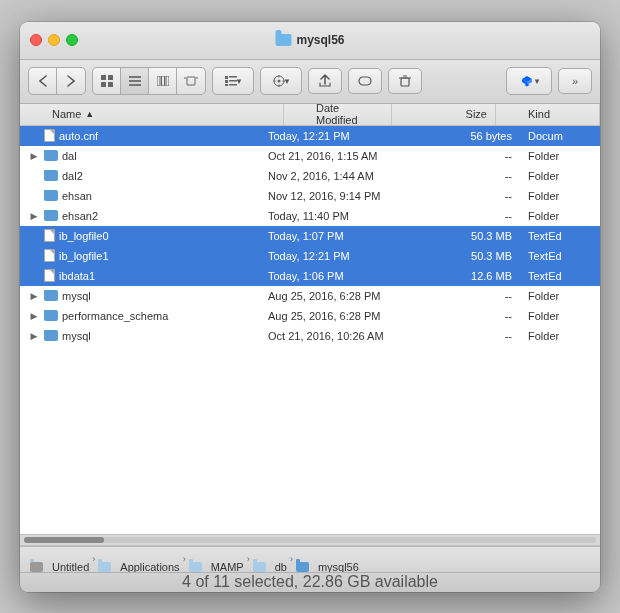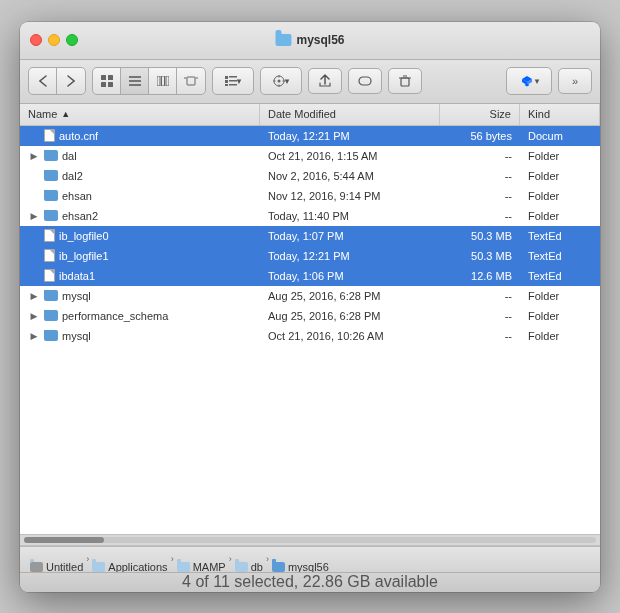--- a/index.html
+++ b/index.html
@@ -133,20 +133,21 @@
     .col-header {
       font-size: 11px;
       color: #333;
       font-weight: 500;
       padding: 0 8px;
       height: 100%;
       display: flex;
       align-items: center;
       border-right: 1px solid #c8c8c8;
       cursor: pointer;
+      margin-left: 24px;
     }
     .col-header.name { width: 240px; }
     .col-header.date { flex: 1; }
     .col-header.size { width: 80px; justify-content: flex-end; }
     .col-header.kind { width: 80px; }
     .sort-arrow { margin-left: 4px; font-size: 9px; }
     
     .file-list {
       flex: 1;
       overflow-y: auto;
@@ -256,21 +257,21 @@
       border-top: 1px solid #b8b8b8;
       display: flex;
       align-items: center;
       padding: 0 10px;
       gap: 3px;
       flex-shrink: 0;
     }
     .bc-item {
       display: flex;
       align-items: center;
-      gap: 3px;
+      gap: 9px;
       font-size: 11px;
       color: #333;
       cursor: pointer;
       margin-top: 16px;
     }
     .bc-arrow {
       font-size: 9px;
       color: #666;
     }
     .bc-folder-icon {
@@ -472,21 +473,21 @@
         <div class="cell kind">Folder</div>
       </div>
       <div class="file-row">
         <div class="cell name">
           <span class="expand-arrow"></span>
           <span>
             <div class="icon-folder blue"></div>
           </span>
           <span>dal2</span>
         </div>
-        <div class="cell date">Nov 2, 2016, 5:44 AM</div>
+        <div class="cell date">Nov 2, 2016, 1:44 AM</div>
         <div class="cell size">--</div>
         <div class="cell kind">Folder</div>
       </div>
       <div class="file-row">
         <div class="cell name">
           <span class="expand-arrow"></span>
           <span>
             <div class="icon-folder blue"></div>
           </span>
           <span>ehsan</span>

